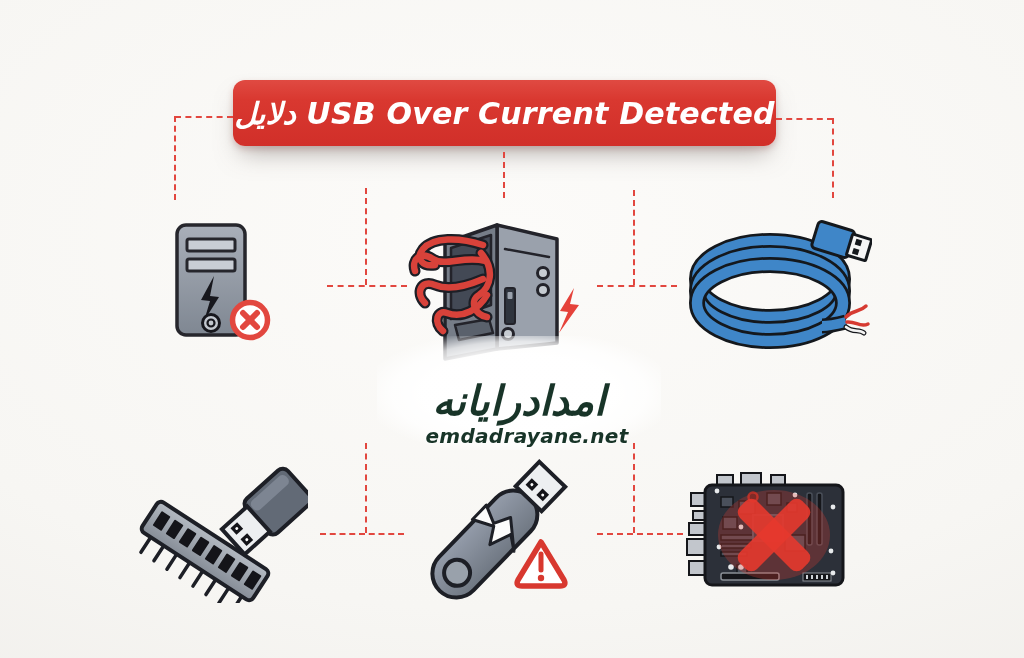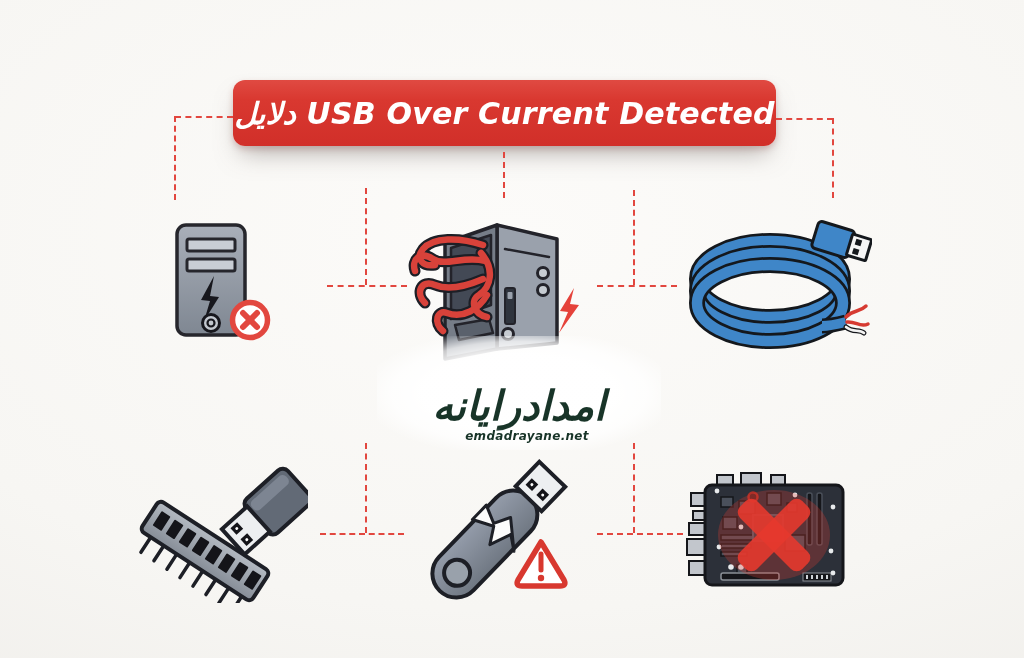--- a/index.html
+++ b/index.html
@@ -49,21 +49,21 @@
     background:radial-gradient(ellipse at 50% 50%, rgba(255,255,255,.98) 48%, rgba(255,255,255,.75) 64%, rgba(255,255,255,0) 80%);
   }
   .logo-fa{
     position:relative;direction:rtl;
     color:var(--logo-green);font-size:41px;font-weight:bold;line-height:1.05;
     text-shadow:0 0 3px #fff,0 0 6px #fff;
     margin-top:40px;
   }
   .logo-en{
     position:relative;
-    color:var(--logo-green);font-size:12px;font-weight:bold;letter-spacing:.3px;
+    color:var(--logo-green);font-size:20px;font-weight:bold;letter-spacing:.3px;
     text-shadow:0 0 3px #fff,0 0 5px #fff;
     margin-left:16px;
   }
 </style>
 </head>
 <body>
 
 <div class="stage">
 
   <div class="banner">

